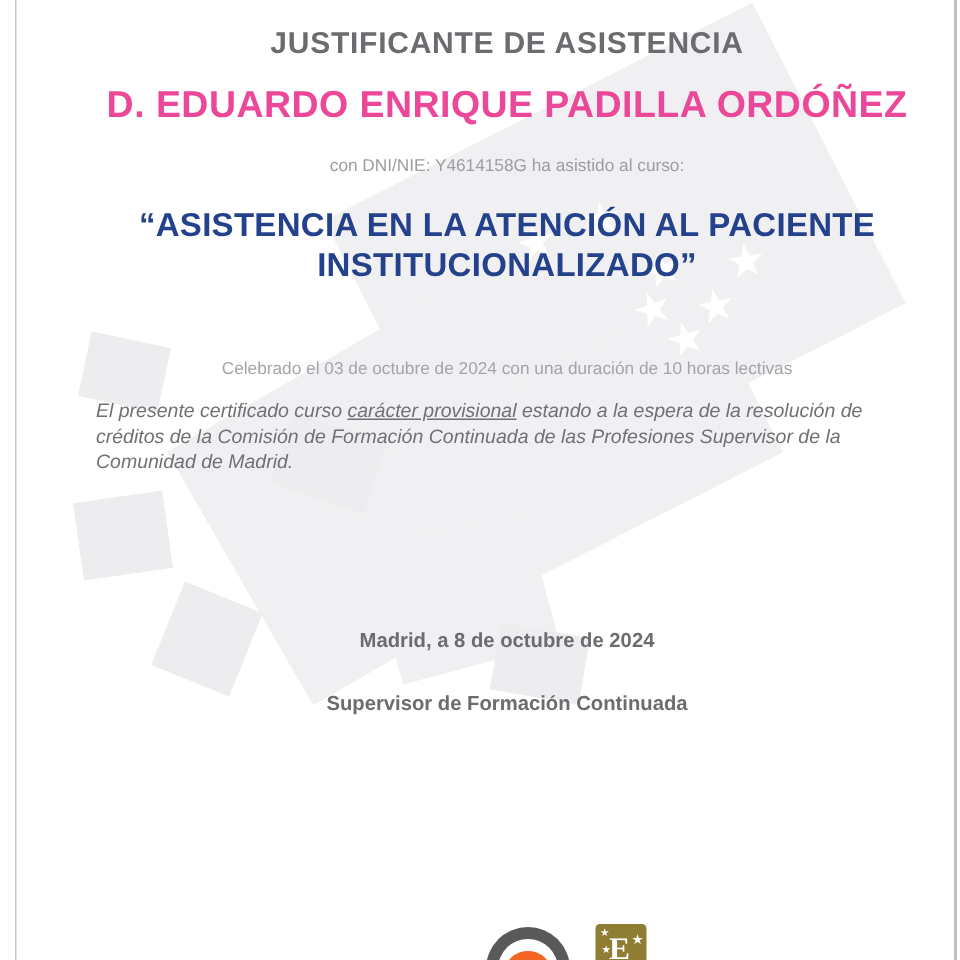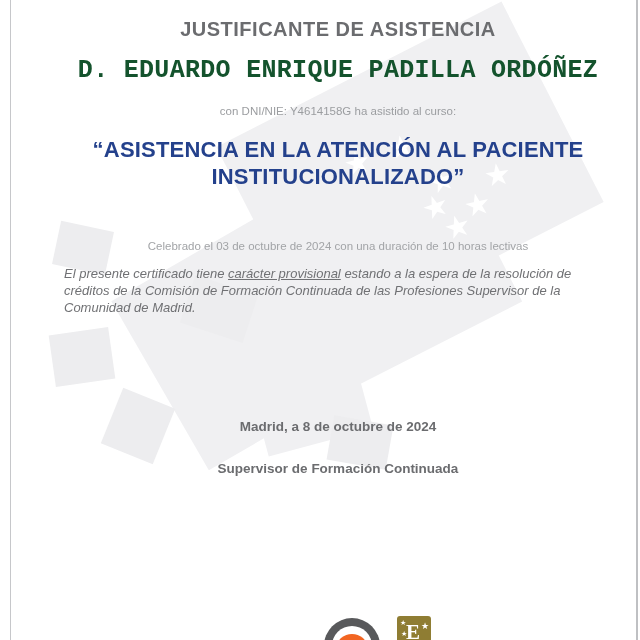--- a/index.html
+++ b/index.html
@@ -17,21 +17,21 @@
   .wm{position:absolute;background:#f0f0f2;}
   .wm2{background:#ededef;}
   .wm-star{
     position:absolute;color:#ffffff;font-size:30px;line-height:30px;
     user-select:none;
   }
 
   
   .center-text{position:absolute;left:0;right:0;text-align:center;padding-left:36px;}
   .heading{top:18px;font-size:20px;font-weight:bold;color:#6b6c6f;letter-spacing:.5px;}
-  .attendee{top:56px;font-size:25px;font-weight:bold;color:#14532d;letter-spacing:.3px;font-family:Liberation Mono, monospace;}
+  .attendee{top:56px;font-size:25px;font-weight:bold;color:#ec4899;letter-spacing:.3px;}
   .id-line{top:105px;font-size:11.5px;color:#9b9da0;}
   .course{top:136px;font-size:22px;font-weight:bold;color:#24418c;line-height:27px;letter-spacing:.2px;}
   .modality{top:206px;font-size:11.5px;color:#a2a4a7;}
   .celebrado{top:240px;font-size:11.5px;color:#a2a4a7;}
   .note{
     position:absolute;left:64px;width:524px;top:265px;
     font-size:13px;font-style:italic;color:#707174;line-height:17px;text-align:left;
   }
   .note .ul{text-decoration:underline;}
   .issue-line{top:419px;font-size:13.5px;font-weight:bold;color:#6b6c6f;}
@@ -106,21 +106,21 @@
 
   <div class="center-text course">
     <span>“ASISTENCIA EN LA ATENCIÓN AL PACIENTE</span><br>
     <span>INSTITUCIONALIZADO”</span>
   </div>
 
 
   <div class="center-text celebrado">Celebrado el 03 de octubre de 2024 con una duración de 10 horas lectivas</div>
 
   <div class="note">
-    <span>El presente certificado tiene </span><span class="ul">carácter provisional</span><span> estando a la espera de la resolución de créditos de la Comisión de Formación Continuada de las Profesiones Supervisor de la Comunidad de Madrid.</span>
+    <span>El presente certificado curso </span><span class="ul">carácter provisional</span><span> estando a la espera de la resolución de créditos de la Comisión de Formación Continuada de las Profesiones Supervisor de la Comunidad de Madrid.</span>
   </div>
 
   <div class="center-text issue-line">Madrid, a 8 de octubre de 2024</div>
 
   <div class="center-text signer">Supervisor de Formación Continuada</div>
 
   <div class="logo-redmadrid">
     <div class="rm-vline"></div>
     <div class="rm-hline"></div>
     <div class="rm-sq-outline"></div>

